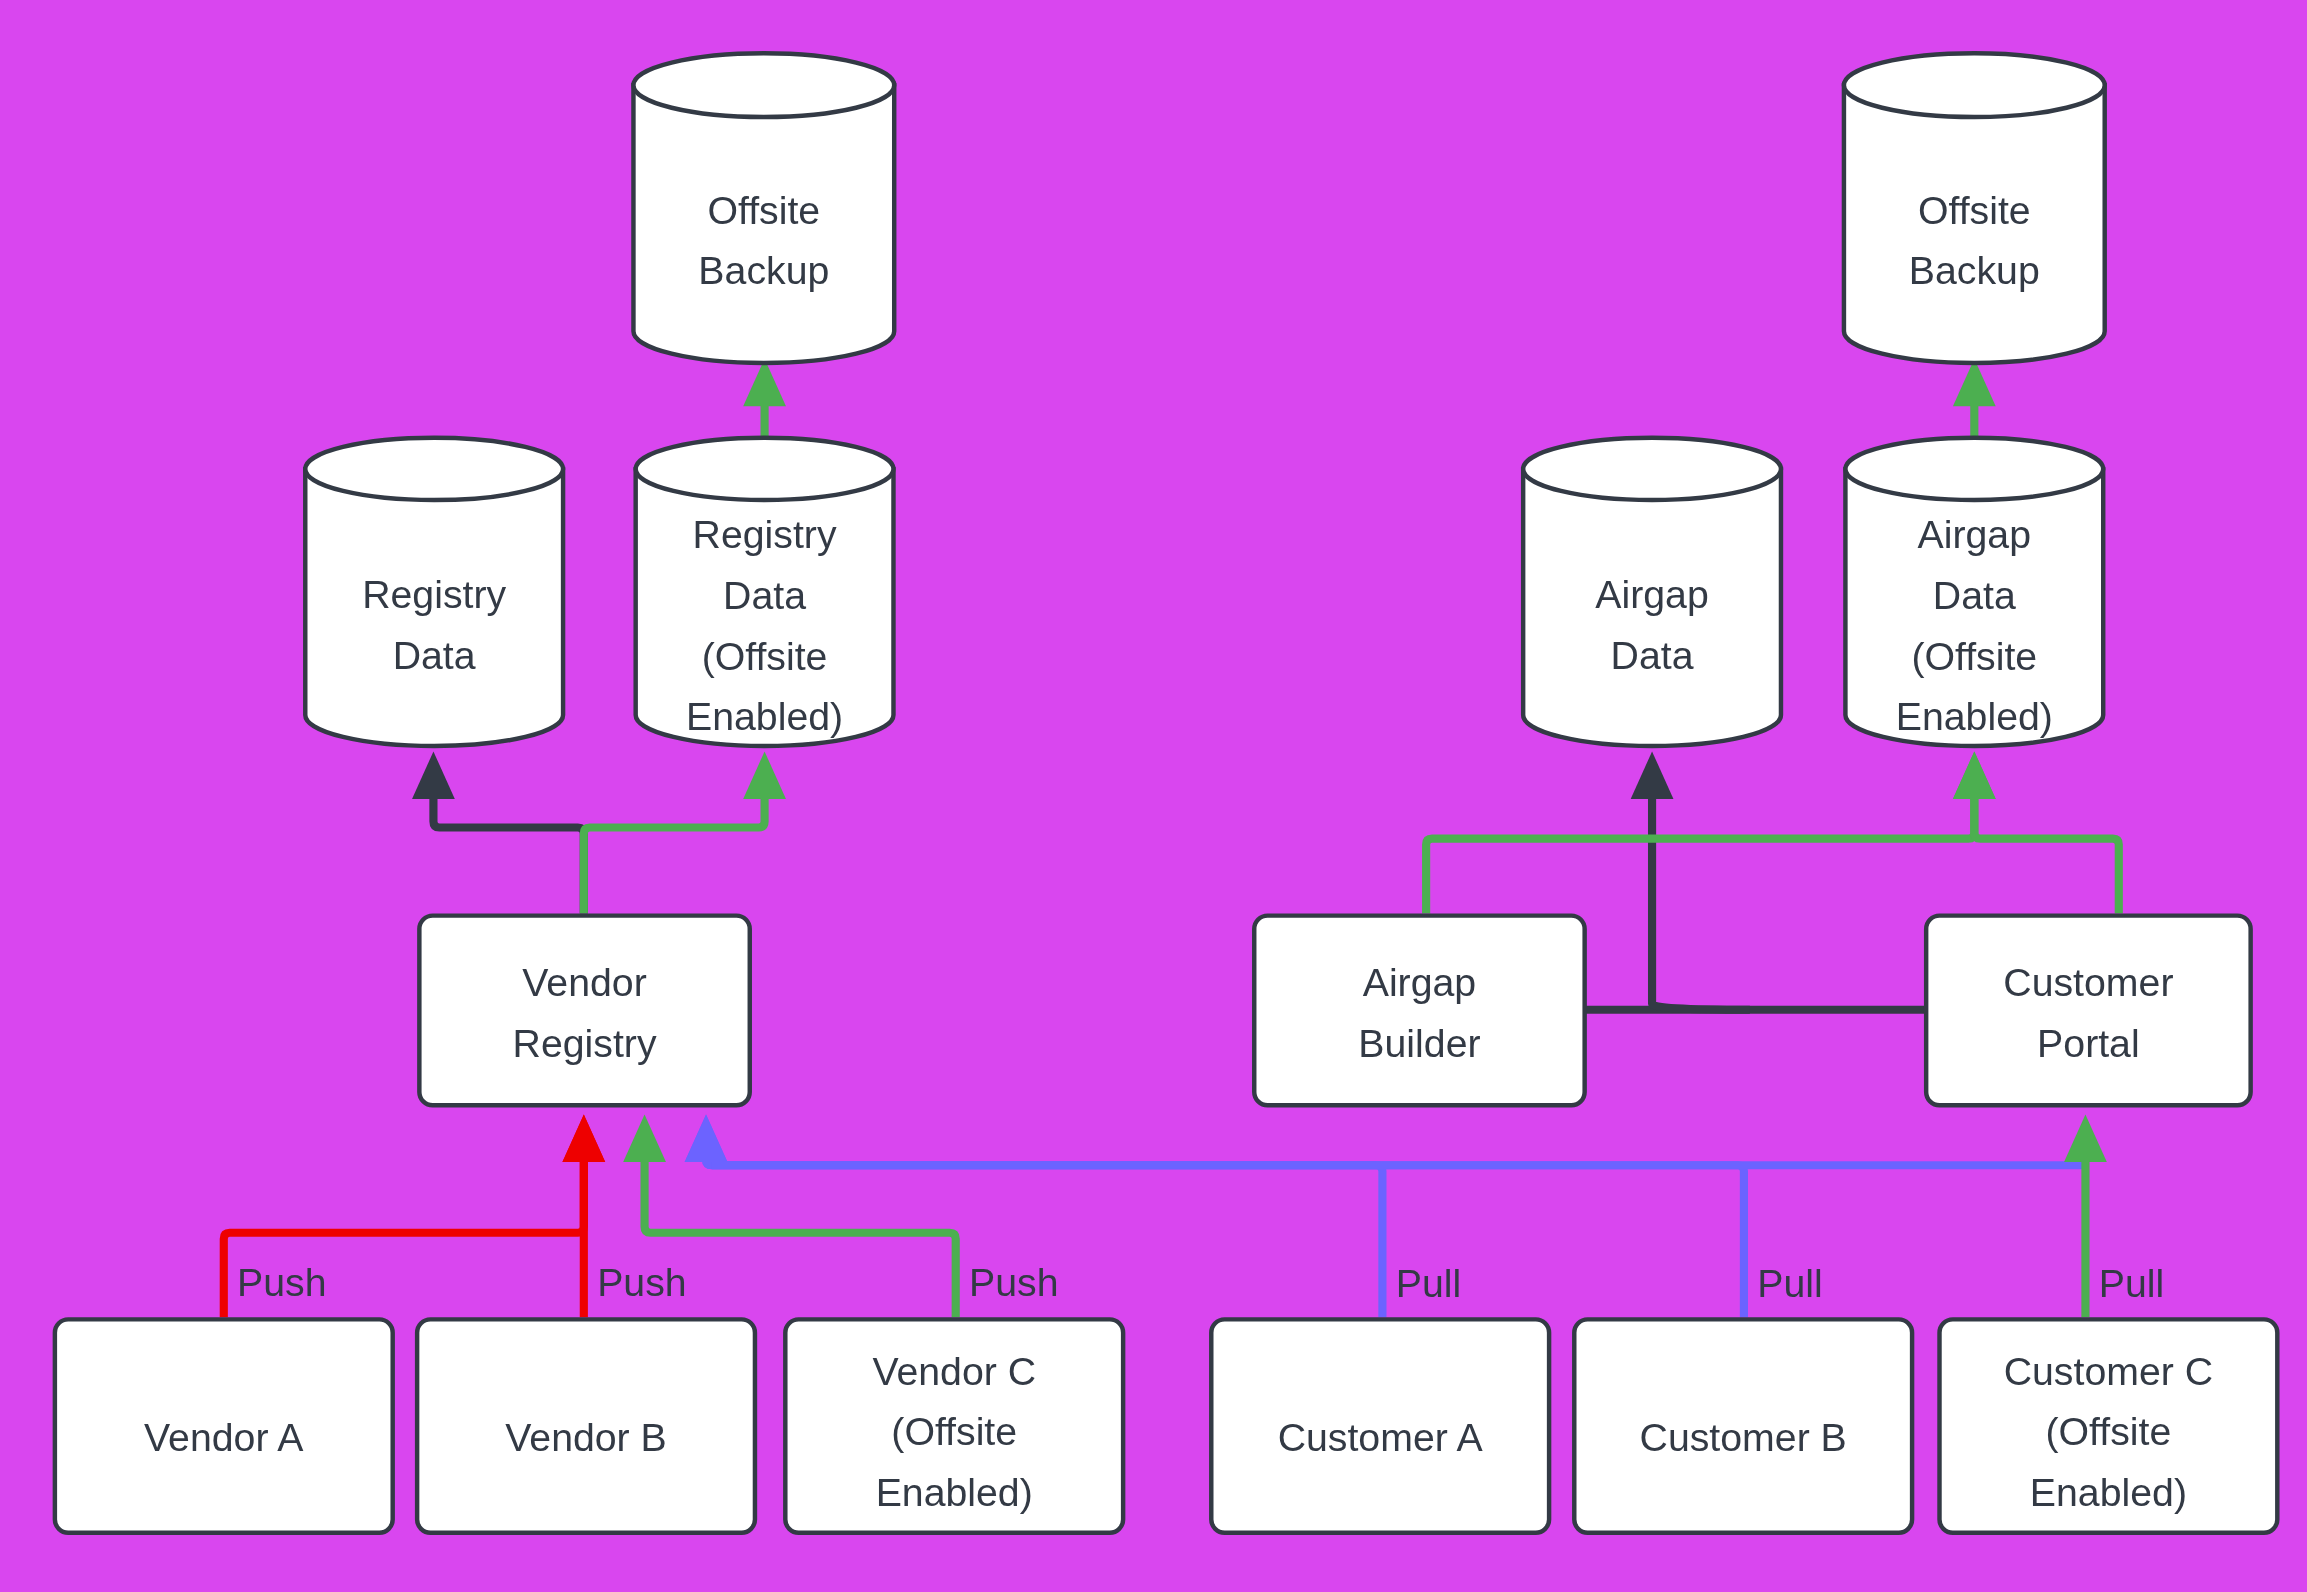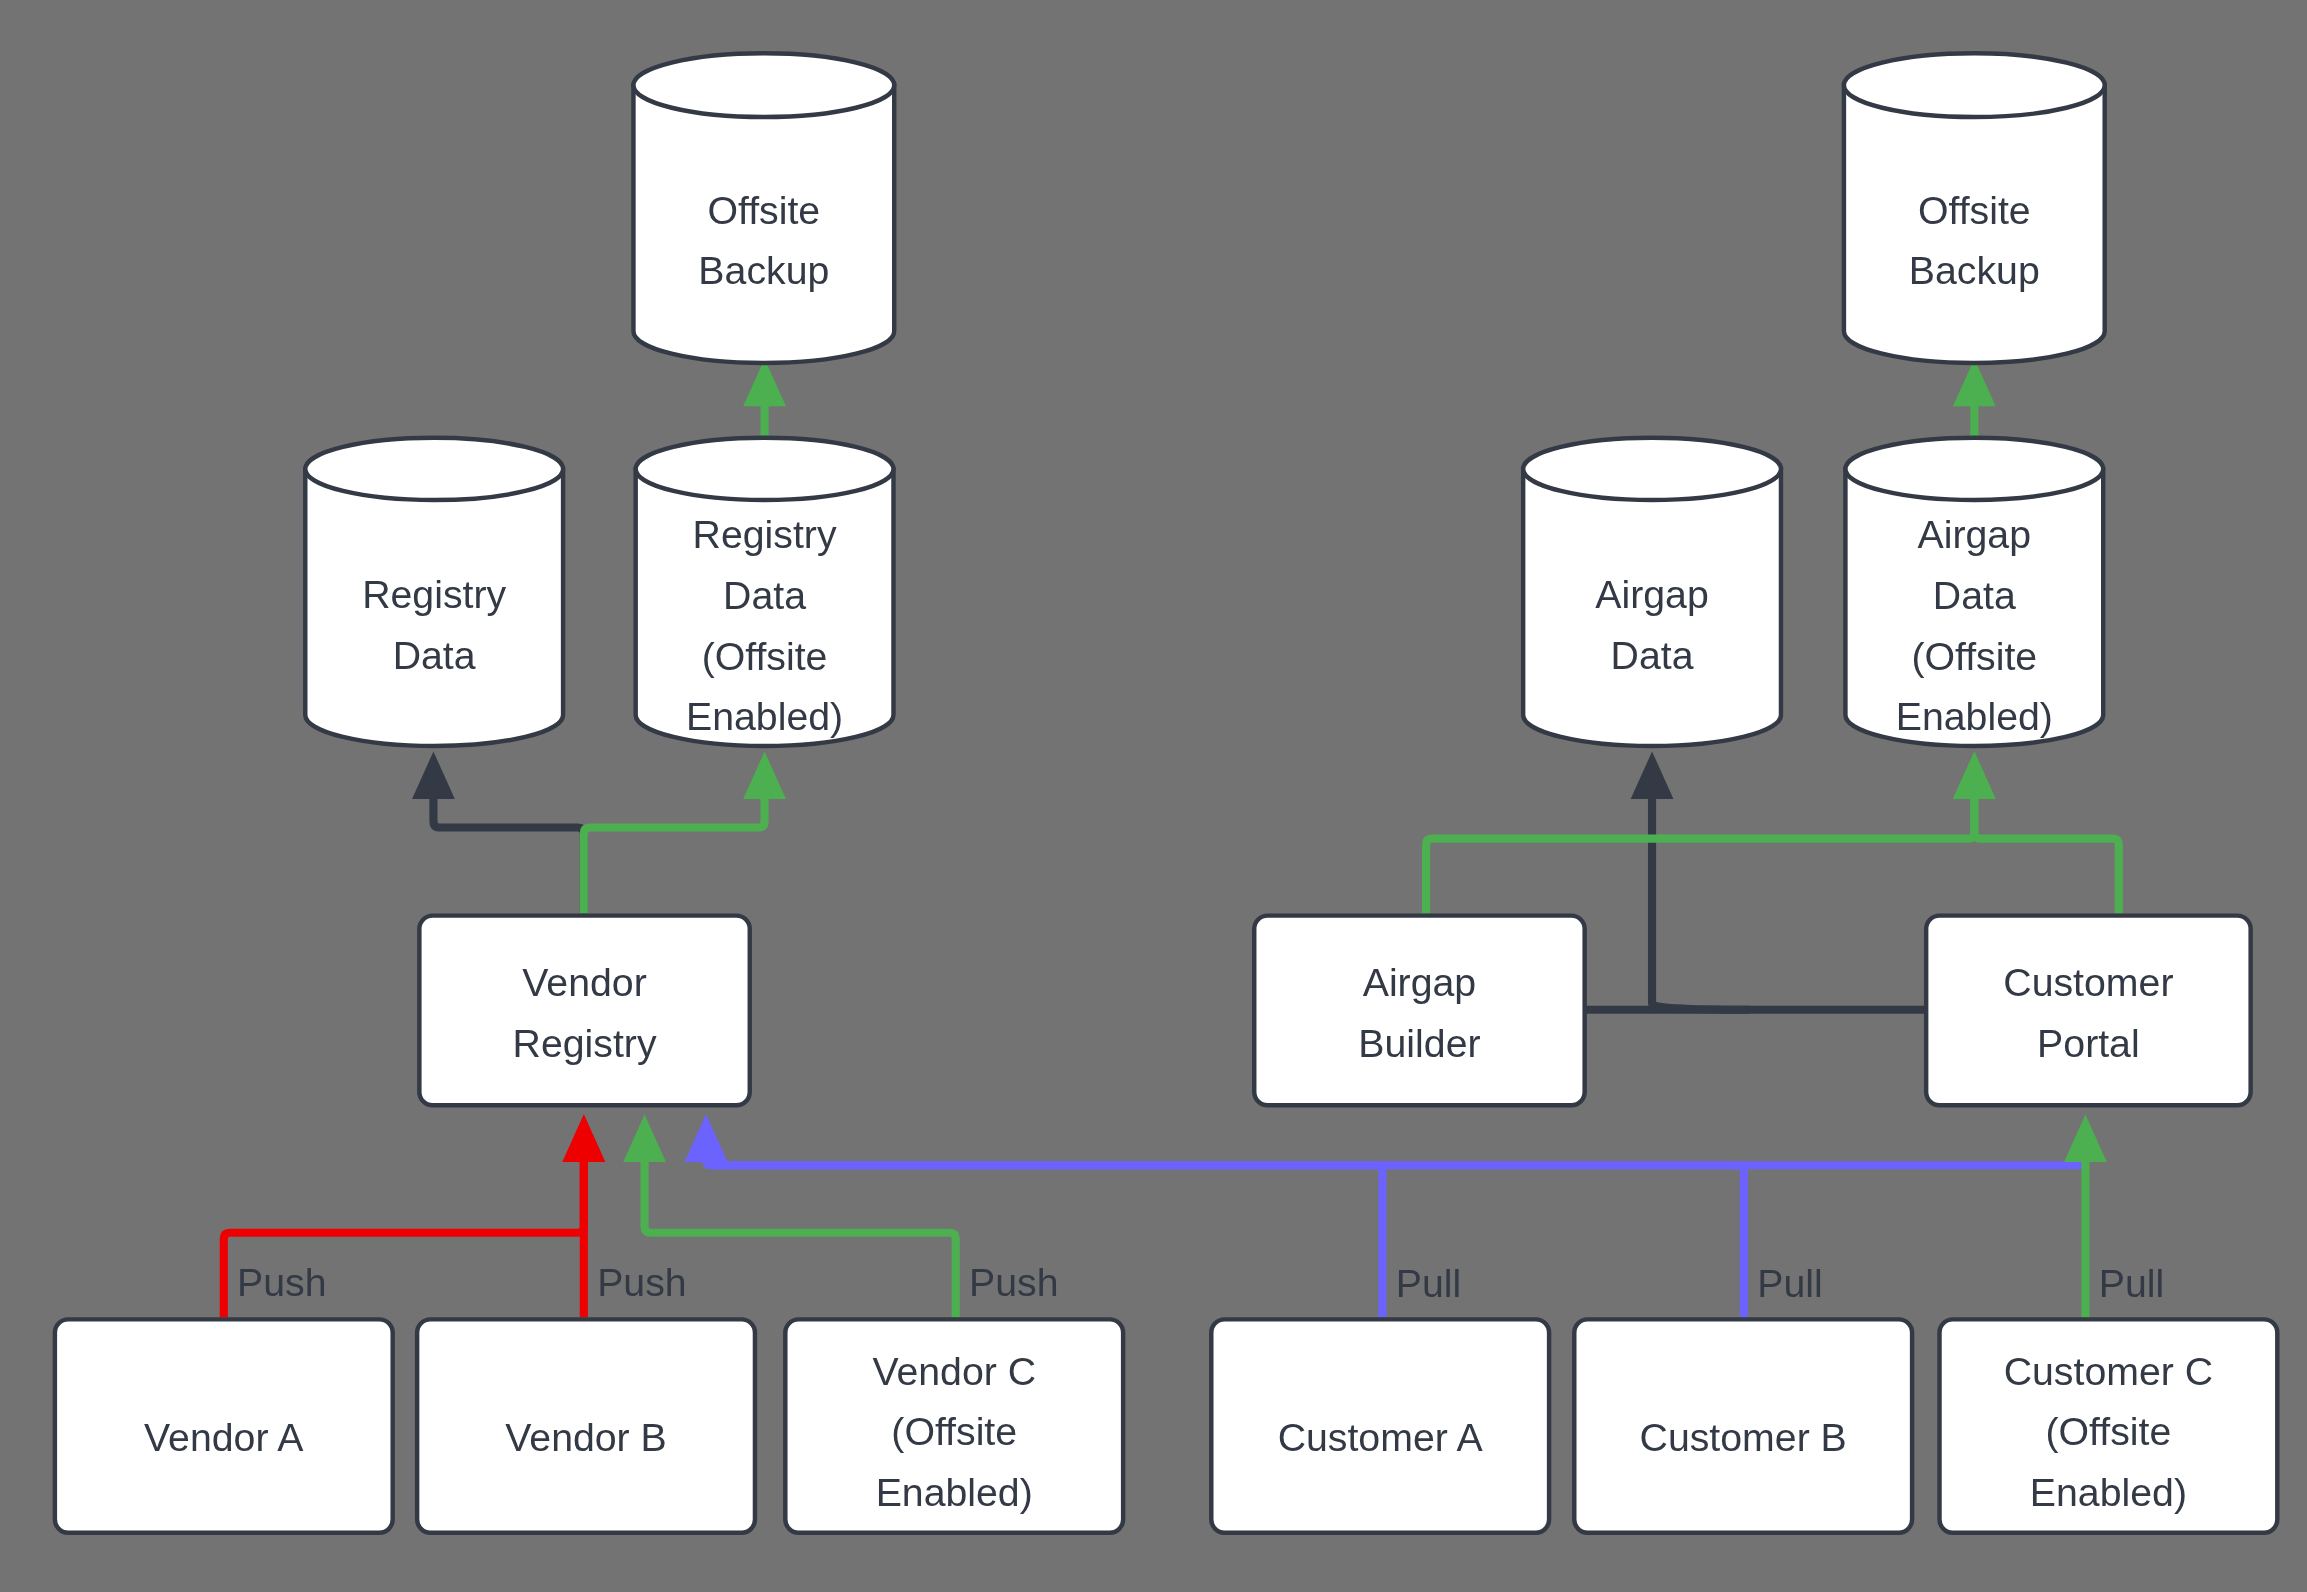--- a/index.html
+++ b/index.html
@@ -10,21 +10,21 @@
   body {
     width: 2307px;
     height: 1592px;
     font-family: "Liberation Sans", sans-serif;
     overflow: hidden;
   }
   #diagram-root {
     position: relative;
     width: 2307px;
     height: 1592px;
-    background: #737373;
+    background: #d946ef;
   }
   svg#flow {
     display: block;
     width: 2307px;
     height: 1592px;
   }
   .node-shape {
     fill: #ffffff;
     stroke: #333a45;
     stroke-width: 6;

